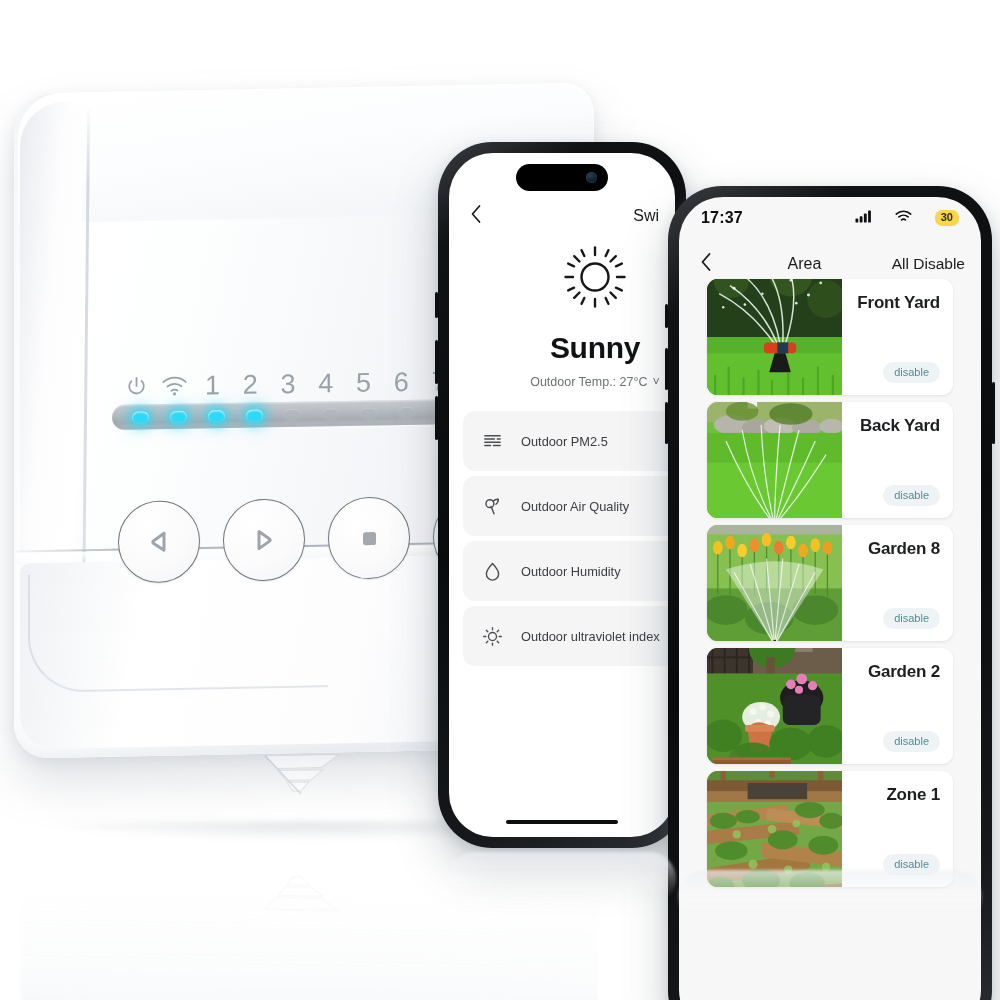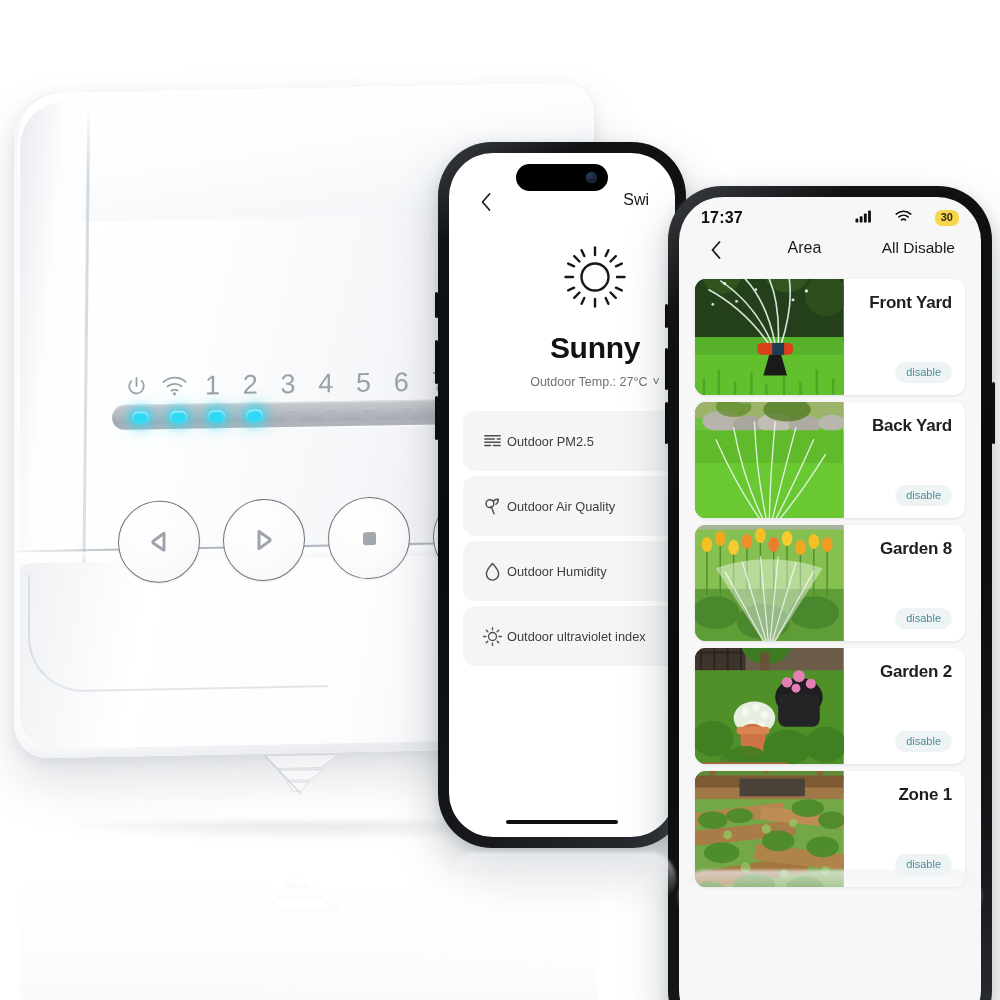--- a/index.html
+++ b/index.html
@@ -195,42 +195,42 @@
   }
   .island-cam {
     width:11px; height:11px; border-radius:50%;
     background:radial-gradient(circle at 38% 34%, #2b3d52 0%, #11202f 55%, #070d14 100%);
     margin-right:11px;
     box-shadow: inset 0 0 2px rgba(90,140,200,.6);
   }
 
   .nav-bar {
     position:absolute; left:0; top:0; width:100%;
-    display:flex; align-items:flex-start; justify-content:space-between;
-    padding:0 26px;
+    display:flex; align-items:flex-end; justify-content:space-between;
+    padding:0 16px;
   }
   .chevron-back {
     width:22px; height:22px; display:flex; align-items:center; justify-content:center;
   }
   .nav-title { font-size:16px; color:#1b1b1d; font-weight:500; }
   .nav-action { font-size:15.5px; color:#1b1b1d; font-weight:400; }
 
   .weather-hero {
     position:absolute; left:0; width:100%;
     display:flex; flex-direction:column; align-items:center;margin-left:33px;
   }
   .weather-cond { font-size:30px; font-weight:700; color:#111214; letter-spacing:-.3px; margin-top:14px; }
   .weather-temp { font-size:12.5px; color:#6d7076; margin-top:10px; display:flex; align-items:center; gap:5px; }
   .temp-caret { display:inline-block; }
 
   .wlist { position:absolute; left:14px; width:100%; display:flex; flex-direction:column; gap:5px; }
   .wrow {
     height:60px; width:252px;
     background:#f5f5f6; border-radius:12px;
-    display:flex; align-items:center; padding-left:18px; gap:4px;
+    display:flex; align-items:center; padding-left:18px; gap:18px;
   }
   .wrow-icon { width:22px; height:22px; display:flex; align-items:center; justify-content:center; flex:0 0 auto; }
   .wrow-label { font-size:12.8px; color:#3b3d41; }
 
   .home-indicator {
     position:absolute; bottom:13px; left:50%; transform:translateX(-50%);
     width:112px; height:4.5px; border-radius:3px; background:#0d0e10;
   }
 
   
@@ -245,21 +245,21 @@
   .sb-time { font-size:16px; font-weight:600; color:#0d0e10; letter-spacing:.2px; }
   .sb-right { display:flex; align-items:center; gap:23px; }
   .batt-badge {
     background:#f8d64b; color:#2b2a18; font-size:11px; font-weight:700;
     border-radius:7px; padding:1.5px 6px 2px; line-height:1.15;
   }
 
   .area-list {
     position:absolute; left:0; width:100%;
     display:flex; flex-direction:column; gap:7px;
-    padding:0 16px;
+    padding:0 28px;
   }
   .zone-card {
     height:116px; background:#fff; border-radius:11px;
     display:flex; overflow:hidden;
     box-shadow:0 1px 3px rgba(30,35,45,.10);
   }
   .zone-photo { width:55%; height:100%; position:relative; overflow:hidden; }
   .zone-photo svg { position:absolute; inset:0; width:100%; height:100%; display:block; }
   .zone-info {
     flex:1; display:flex; flex-direction:column;

